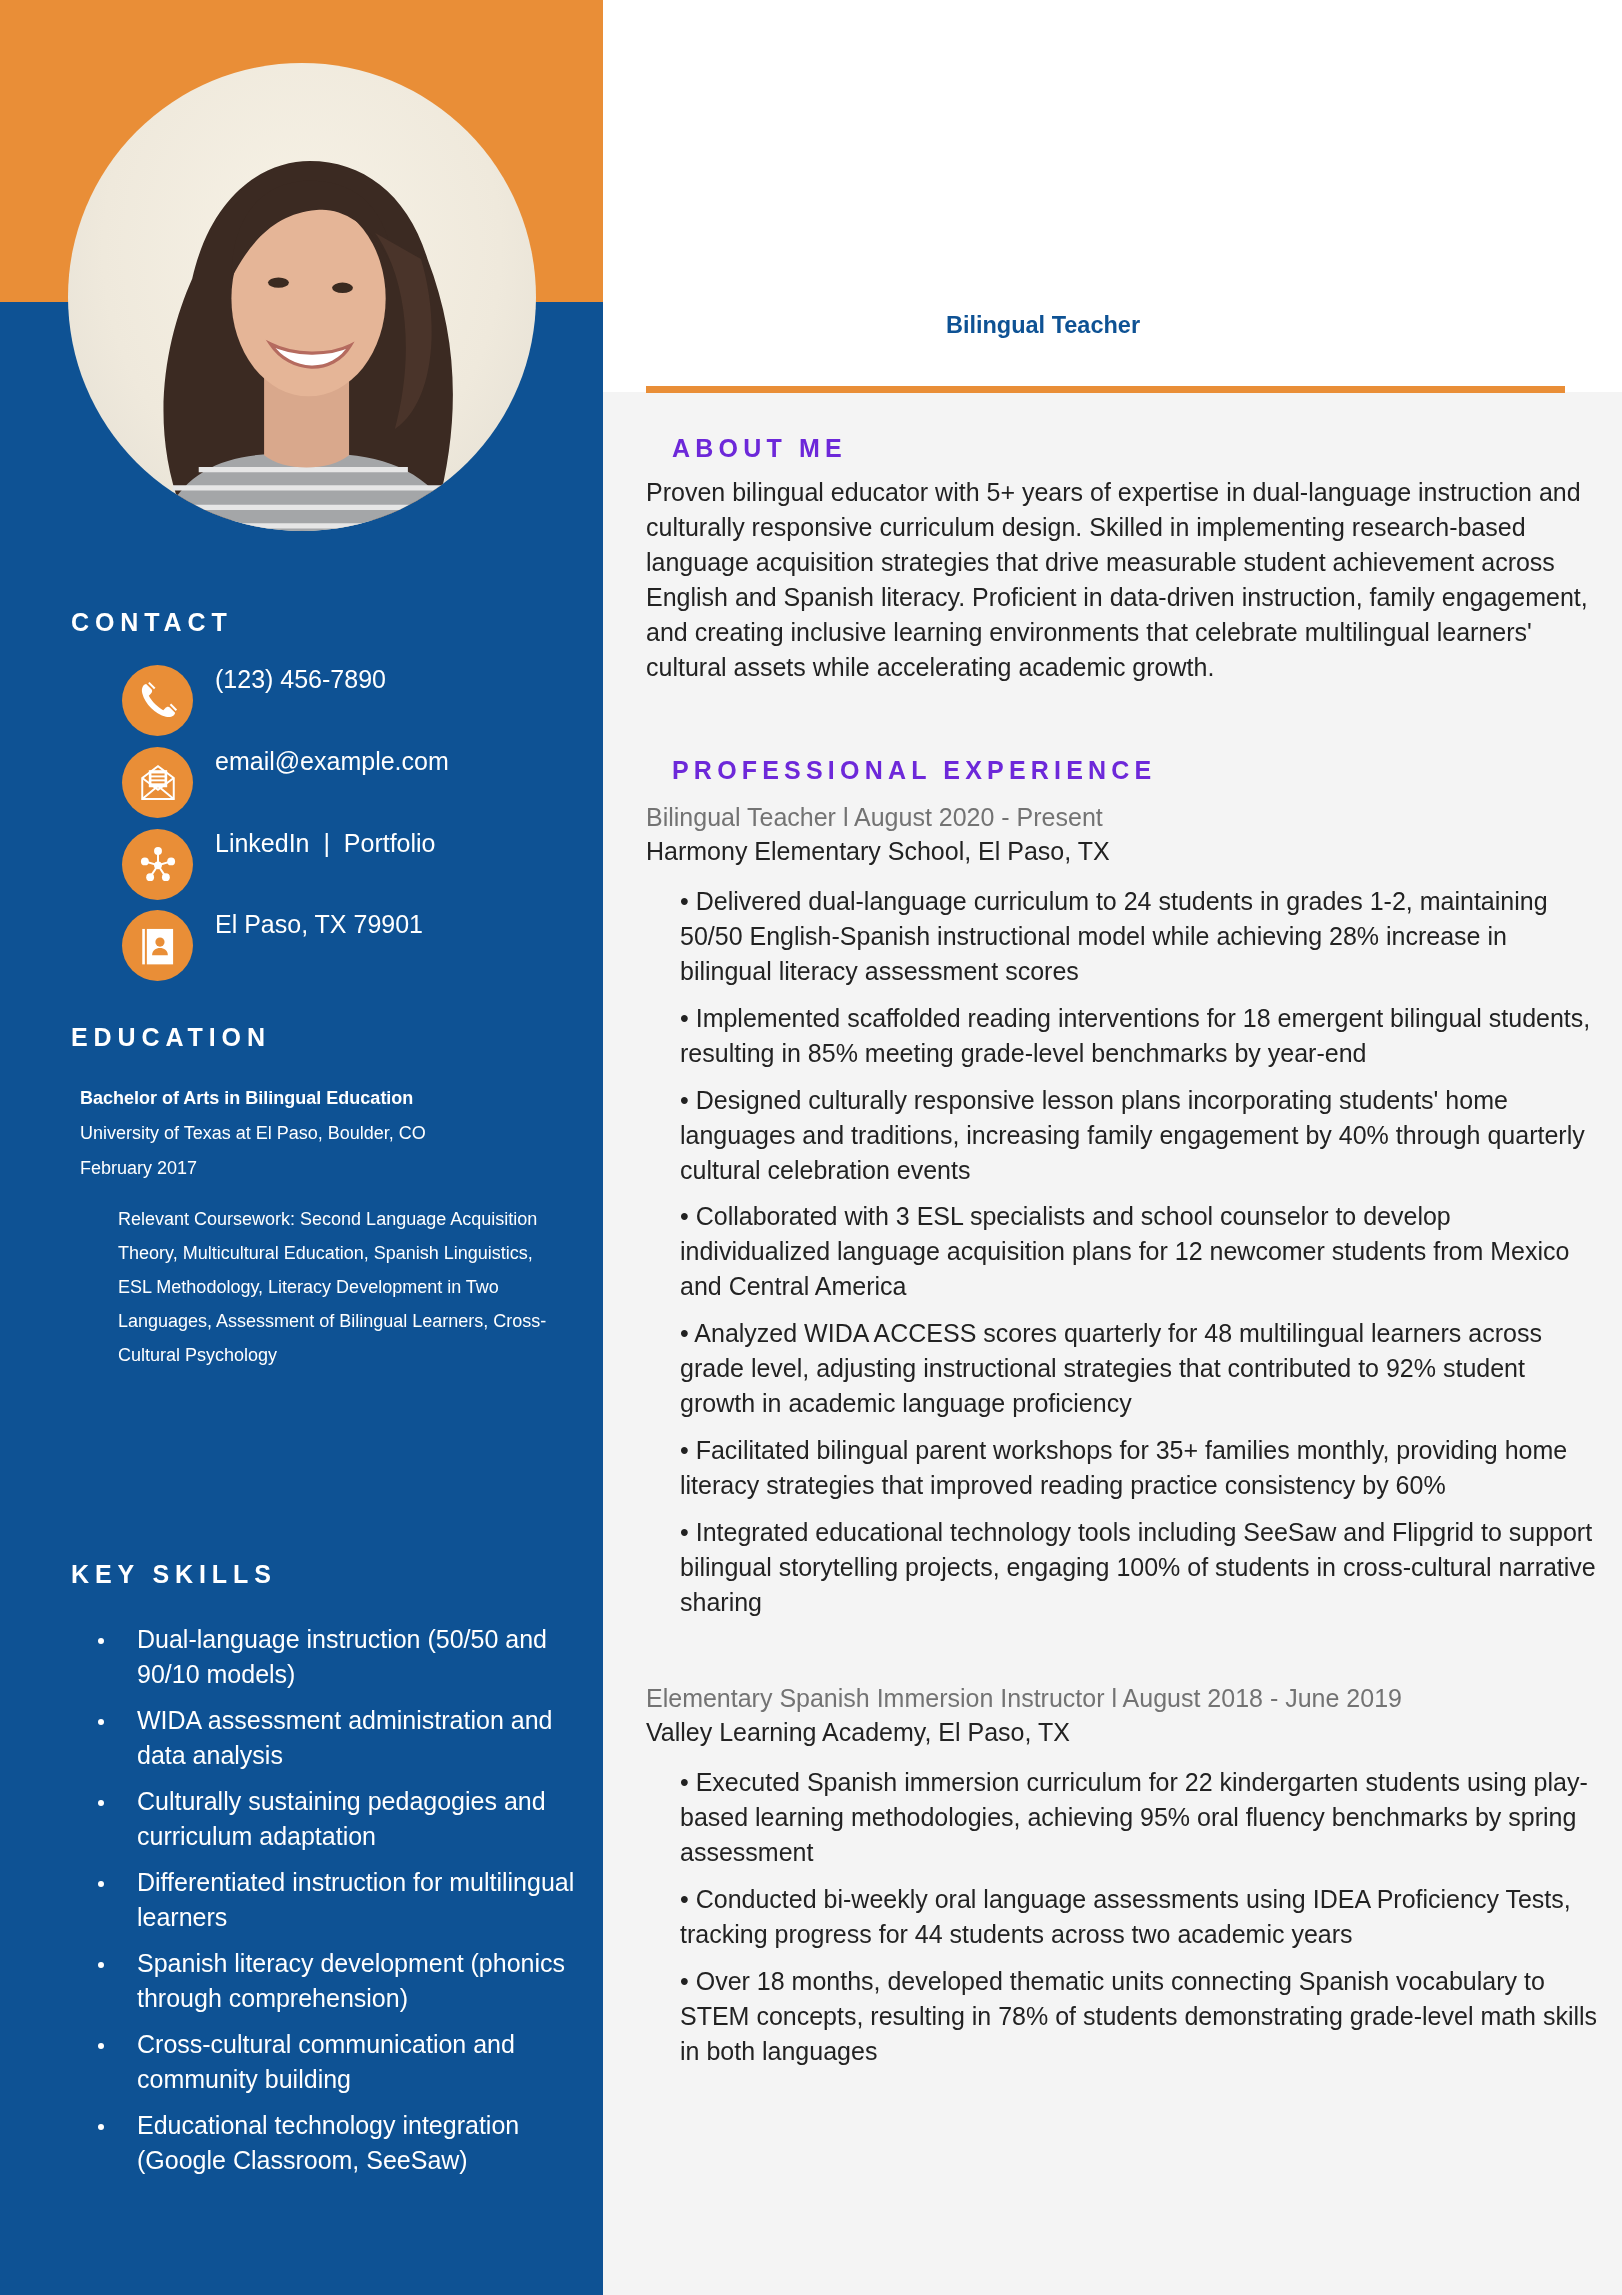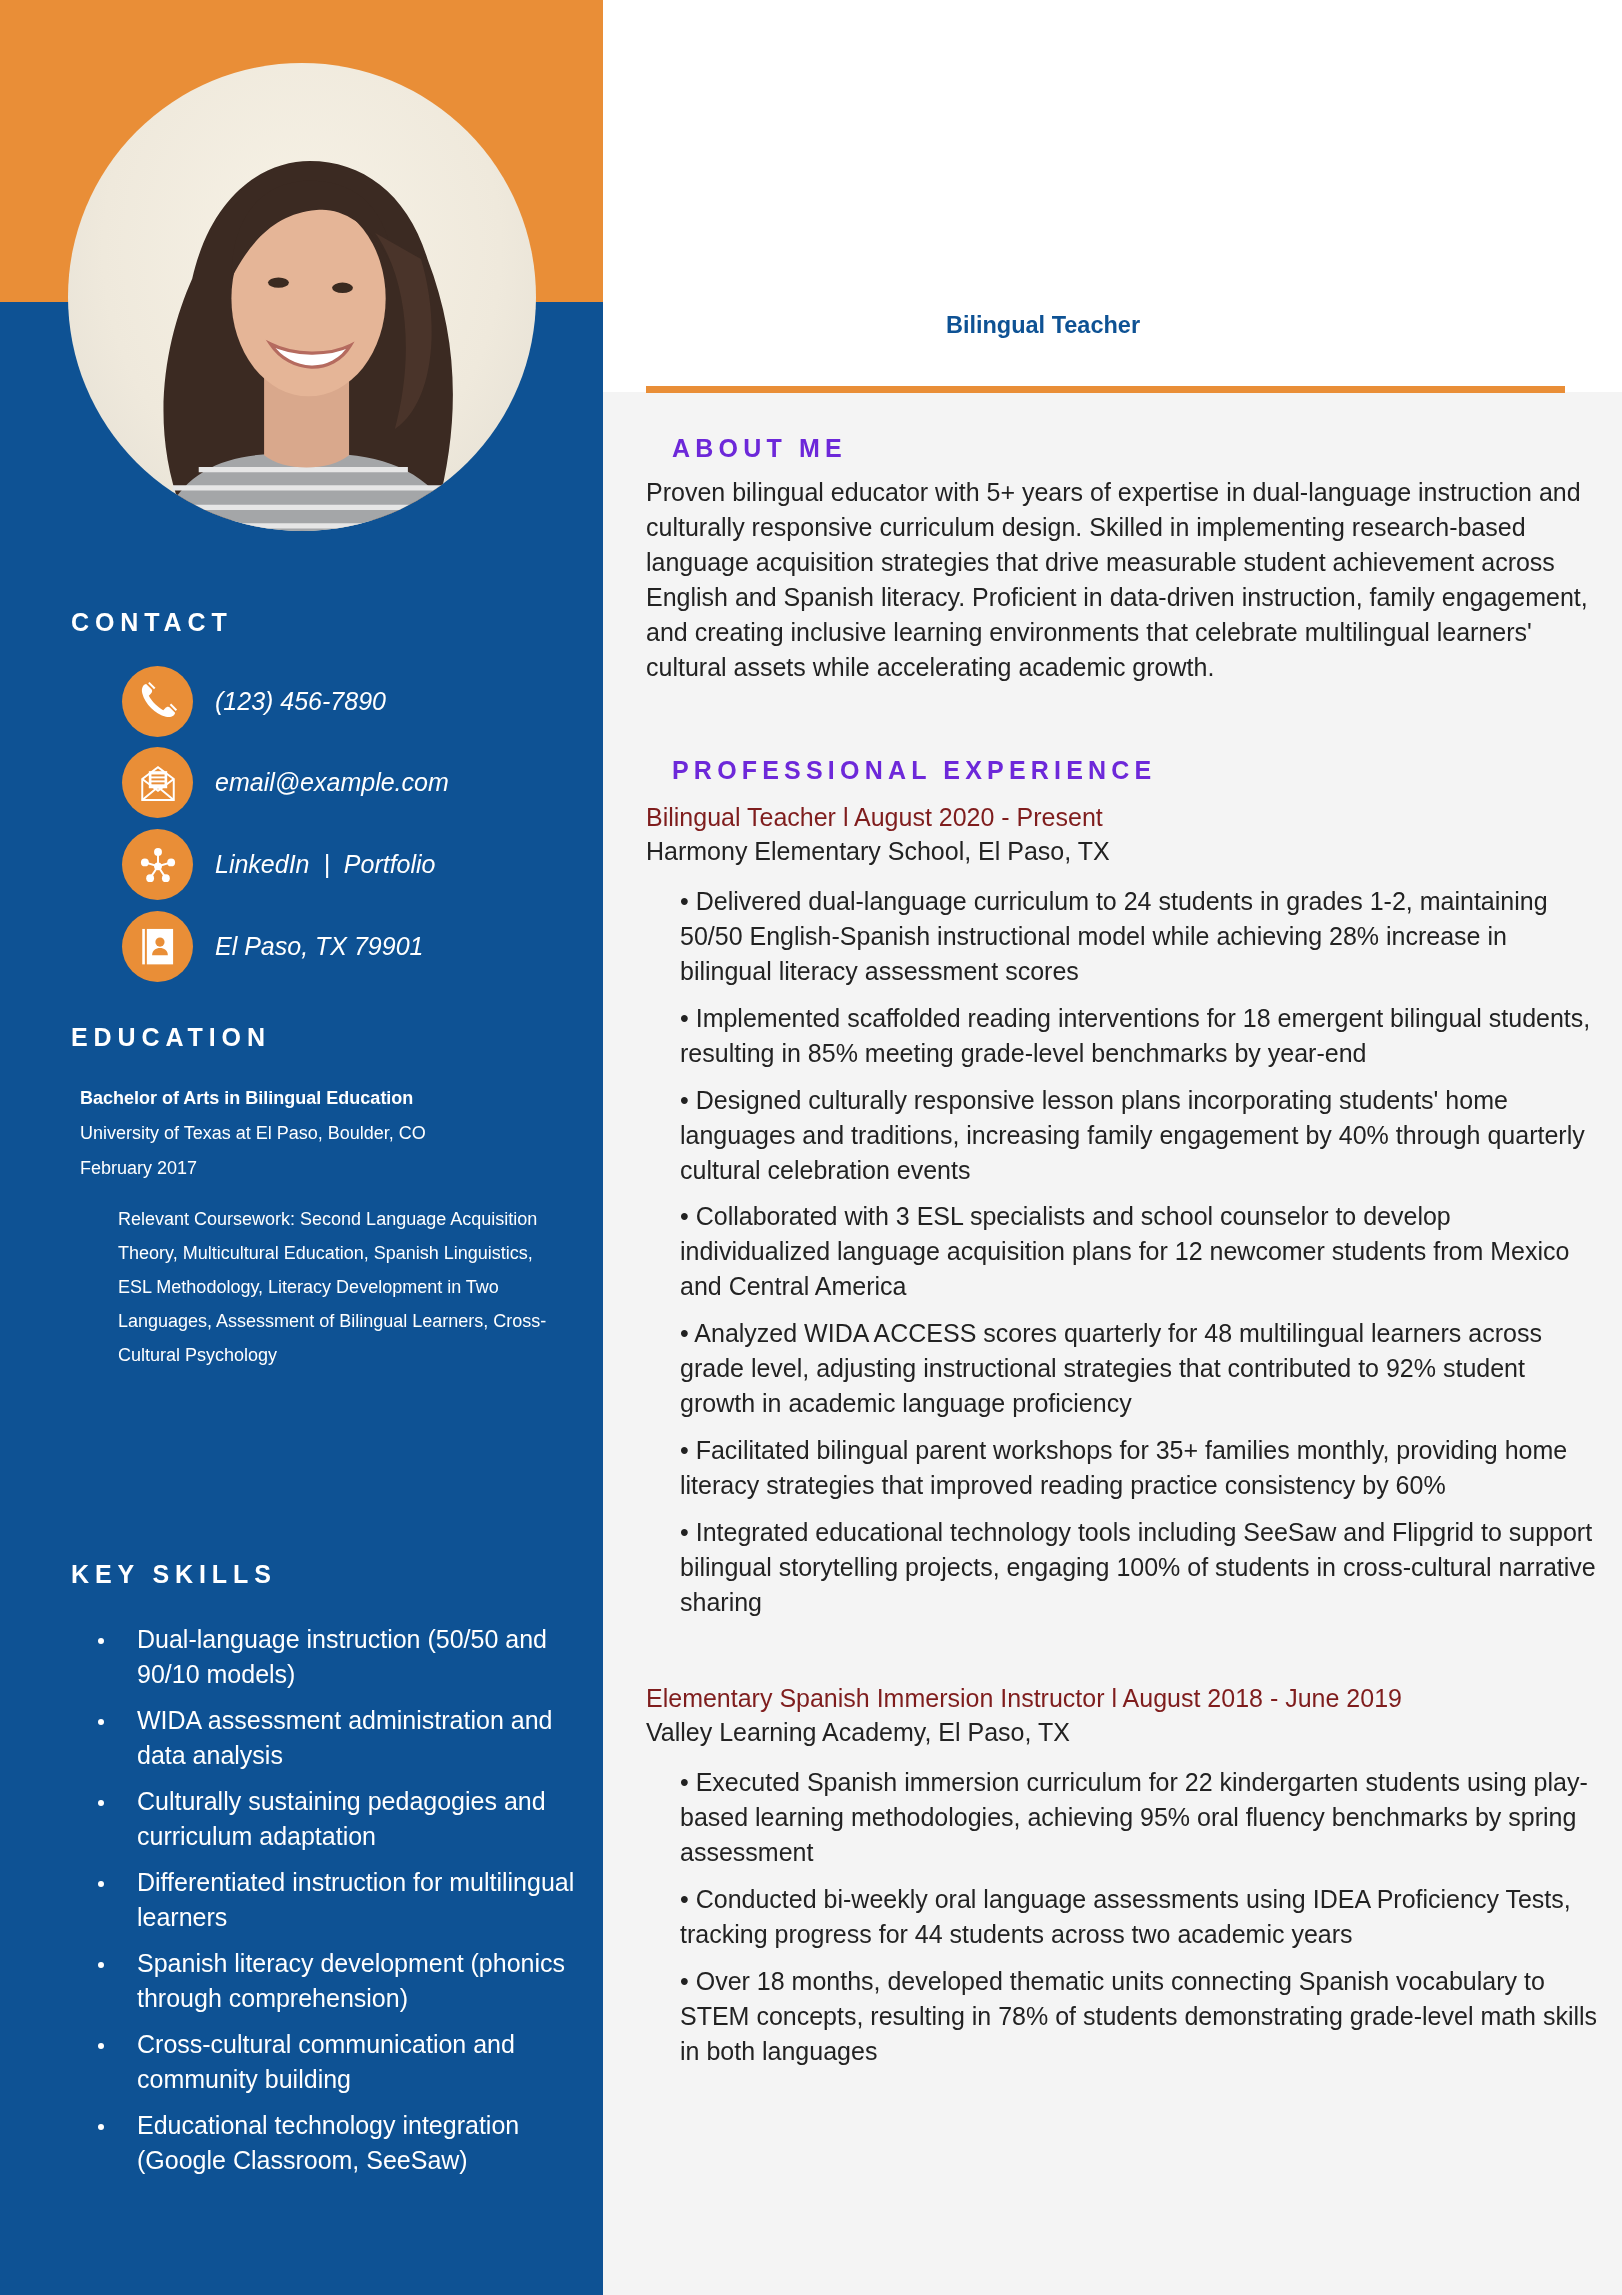--- a/index.html
+++ b/index.html
@@ -13,21 +13,21 @@
     position: absolute; left: 68px; top: 63px; width: 468px; height: 468px; border-radius: 50%;
     overflow: hidden; background: radial-gradient(ellipse at 50% 40%, #f7f2e6 0%, #efe9dc 60%, #e2ddd2 100%);
   }
   .photo svg { width: 100%; height: 100%; display: block; }
 
   .side-heading {
     position: absolute; left: 71px; color: #ffffff; font-weight: 700; font-size: 25px;
     letter-spacing: 5.9px;
   }
   .contact-list { position: absolute; left: 122px; top: 665px; width: 458px; }
-  .contact-item { display: flex; align-items: center; height: 72px; margin-bottom: 9.8px; font-style: italic; }
+  .contact-item { display: flex; align-items: flex-start; height: 72px; margin-bottom: 9.8px; }
   .contact-icon {
     width: 71px; height: 71px; border-radius: 50%; background: #e98e37;
     display: flex; align-items: center; justify-content: center; flex-shrink: 0;
   }
   .contact-icon svg { width: 42px; height: 42px; }
   .contact-text { margin-left: 22px; color: #ffffff; font-size: 25px; }
 
   .edu { position: absolute; left: 80px; top: 1081px; width: 471px; color: #ffffff; font-size: 18px; line-height: 35px; }
   .edu-degree { font-weight: 700; }
   .edu-course { margin-left: 38px; margin-top: 16.3px; line-height: 34px; width: 431px; }
@@ -40,21 +40,21 @@
   .main-header { position: absolute; left: 603px; top: 0; width: 1020px; height: 392px; background: #ffffff; }
   .name { position: absolute; left: 0; width: 1020px; top: 175px; text-align: center; color: #0e5294; font-size: 98px; line-height: 111px; letter-spacing: 1.3px; }
   .name .first { font-weight: 700; }
   .title { position: absolute; left: 0; width: 880px; top: 312px; text-align: center; color: #0e5294; font-size: 23.5px; font-weight: 700; }
   .rule { position: absolute; left: 646px; top: 386px; width: 919px; height: 6.5px; background: #e98e37; }
 
   .main-body { position: absolute; left: 603px; top: 392px; width: 1020px; height: 1903px; background: #f4f4f4; }
   .section-title { position: absolute; left: 672px; color: #6d28d9; font-weight: 700; font-size: 25px; letter-spacing: 5.2px; }
   .about-text { position: absolute; left: 646px; top: 475px; width: 954px; font-size: 25px; line-height: 35px; color: #222222; }
 
-  .job-title { position: absolute; left: 646px; font-size: 25px; color: #7f1d1d; text-align: right; }
+  .job-title { position: absolute; left: 646px; font-size: 25px; color: #737373; text-align: right; }
   .job-org { position: absolute; left: 646px; font-size: 25px; color: #222222; }
   .bullets { position: absolute; left: 680px; width: 922px; list-style: none; }
   .bullet { font-size: 25px; line-height: 35px; color: #222222; margin-bottom: 11.8px; }
 </style>
 </head>
 <body>
 
 <aside class="sidebar">
   <div class="sidebar-top"></div>
 

